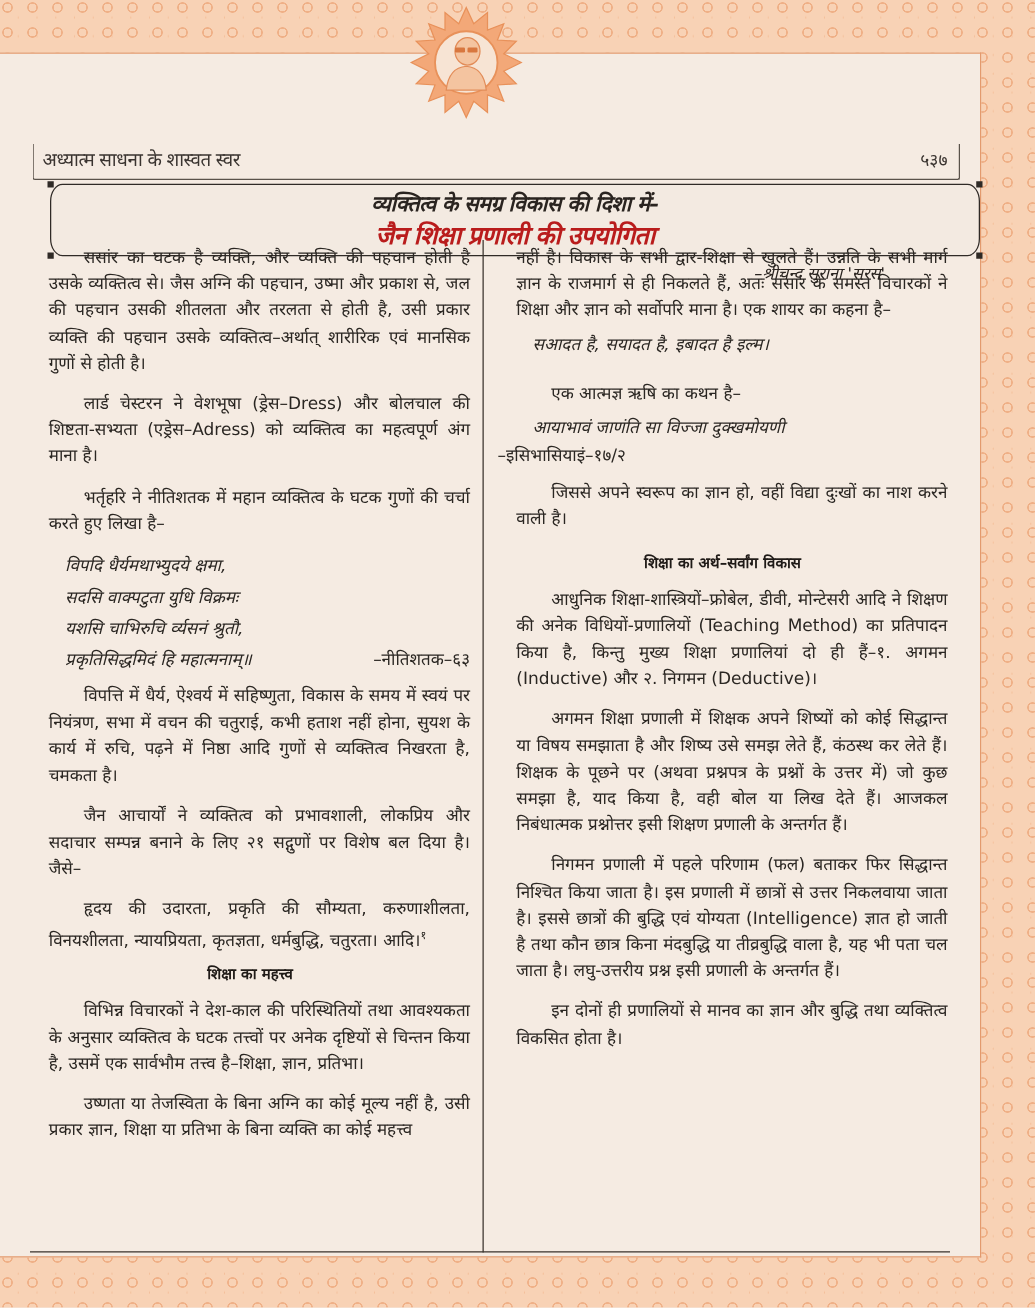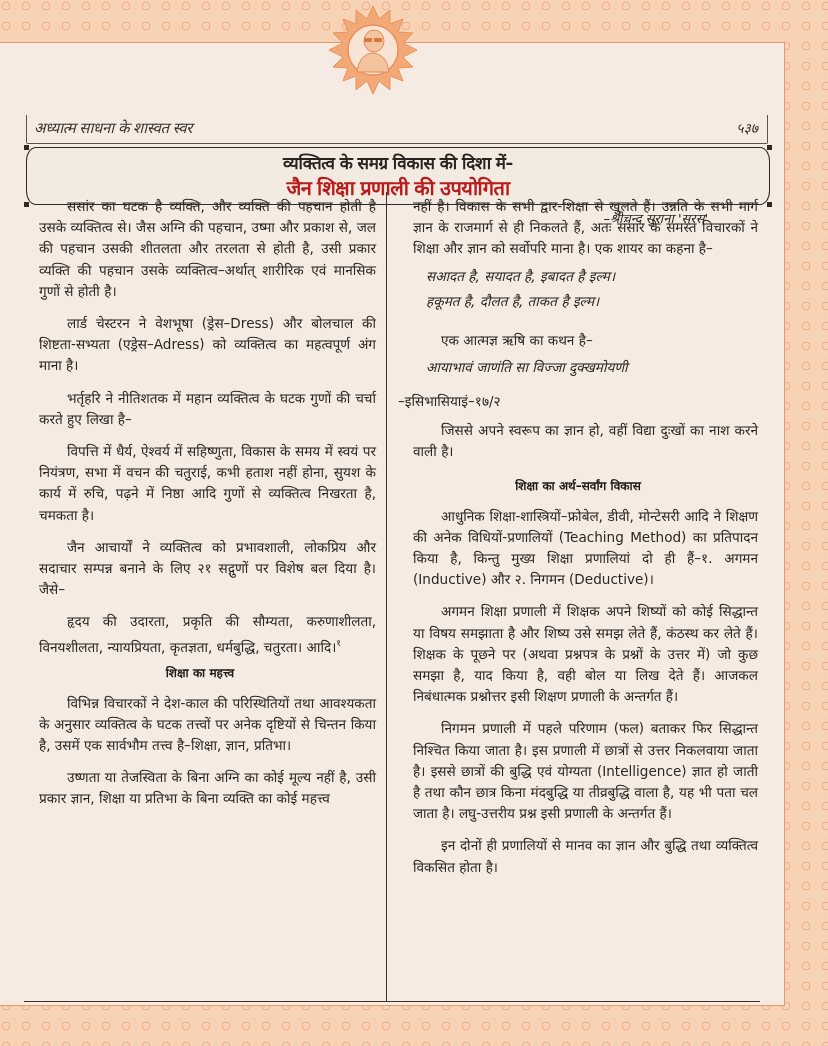--- a/index.html
+++ b/index.html
@@ -29,33 +29,34 @@
     border-right: 1.5px solid #e39a6d;
     border-bottom: 1.5px solid #e39a6d;
     border-top: 1.5px solid #e39a6d;
   }
   .emblem {
     position: absolute; left: 323px; top: 4px; width: 100px; height: 92px; z-index: 5;
   }
   .running-head {
     position: absolute; left: 26px; top: 72px; width: 740px; height: 28px;
     border-left: 1.5px solid #5a524a; border-right: 1.5px solid #5a524a; border-bottom: 1.5px solid #5a524a;
-    border-bottom-left-radius: 2px; border-bottom-right-radius: 2px; font-style: italic;
+    border-bottom-left-radius: 2px; border-bottom-right-radius: 2px;
   }
   .running-head .book-title {
     position: absolute; left: 7px; top: 2px; font-size: 15px; color: #3a3430;
     font-family: "DejaVu Sans Condensed", "DejaVu Sans", sans-serif; letter-spacing: -0.3px;
   }
   .running-head .page-number {
     position: absolute; right: 9px; top: 3px; font-size: 14px; color: #3a3430;
   }
   .title-box {
-    position: absolute; left: 26px; top: 104px; width: 742px; height: 56px;
+    position: absolute; left: 40px; top: 104px; width: 742px; height: 56px;
     border: 1.5px solid #2f2a26; border-radius: 10px / 14px; background: #f3eae1;
     text-align: center;
+    font-style: italic;
   }
   .title-box .corner { position: absolute; width: 5px; height: 5px; background: #2f2a26; }
   .title-box .c-tl { left: -3px; top: -3px; } .title-box .c-tr { right: -3px; top: -3px; }
   .title-box .c-bl { left: -3px; bottom: -3px; } .title-box .c-br { right: -3px; bottom: -3px; }
   .title-box .subtitle {
     display: block; font-size: 17px; font-weight: bold; margin-top: 3px; color: #2a2420;
     font-family: "DejaVu Sans Condensed", "DejaVu Sans", sans-serif; letter-spacing: -0.3px;
   }
   .title-box .main-title {
     display: block; font-size: 20px; font-weight: bold; margin-top: 0px; color: #b91c1c;
@@ -121,36 +122,41 @@
     <path d="M-16,22 Q-14,4 0,3 Q14,4 16,22 Z" fill="#f4c4a0" stroke="#e28c58" stroke-width="1"></path>
   </g>
 </svg>
 
 <div class="col-divider"></div>
 
 <div class="col col-left">
   <p>ससांर का घटक है व्यक्ति, और व्यक्ति की पहचान होती है उसके व्यक्तित्व से। जैस अग्नि की पहचान, उष्मा और प्रकाश से, जल की पहचान उसकी शीतलता और तरलता से होती है, उसी प्रकार व्यक्ति की पहचान उसके व्यक्तित्व–अर्थात् शारीरिक एवं मानसिक गुणों से होती है।</p>
   <p>लार्ड चेस्टरन ने वेशभूषा (ड्रेस–Dress) और बोलचाल की शिष्टता-सभ्यता (एड्रेस–Adress) को व्यक्तित्व का महत्वपूर्ण अंग माना है।</p>
   <p>भर्तृहरि ने नीतिशतक में महान व्यक्तित्व के घटक गुणों की चर्चा करते हुए लिखा है–</p>
+  <div class="verse verse-block">
+    <span class="verse-line">विपदि धैर्यमथाभ्युदये क्षमा,</span>
+    <span class="verse-line">सदसि वाक्पटुता युधि विक्रमः</span>
+    <span class="verse-line">यशसि चाभिरुचि र्व्यसनं श्रुतौ,</span>
+    <span class="verse-line with-ref"><span>प्रकृतिसिद्धमिदं हि महात्मनाम्॥</span><span class="ref">–नीतिशतक–६३</span></span>
+  </div>
   <p>विपत्ति में धैर्य, ऐश्वर्य में सहिष्णुता, विकास के समय में स्वयं पर नियंत्रण, सभा में वचन की चतुराई, कभी हताश नहीं होना, सुयश के कार्य में रुचि, पढ़ने में निष्ठा आदि गुणों से व्यक्तित्व निखरता है, चमकता है।</p>
   <p>जैन आचार्यों ने व्यक्तित्व को प्रभावशाली, लोकप्रिय और सदाचार सम्पन्न बनाने के लिए २१ सद्गुणों पर विशेष बल दिया है। जैसे–</p>
   <p style="margin-bottom:6px"><span>हृदय की उदारता, प्रकृति की सौम्यता, करुणाशीलता, विनयशीलता, न्यायप्रियता, कृतज्ञता, धर्मबुद्धि, चतुरता। आदि।</span><span class="footnote-mark">१</span></p>
   <div class="section-heading">शिक्षा का महत्त्व</div>
   <p>विभिन्न विचारकों ने देश-काल की परिस्थितियों तथा आवश्यकता के अनुसार व्यक्तित्व के घटक तत्त्वों पर अनेक दृष्टियों से चिन्तन किया है, उसमें एक सार्वभौम तत्त्व है–शिक्षा, ज्ञान, प्रतिभा।</p>
   <p style="margin-bottom:0">उष्णता या तेजस्विता के बिना अग्नि का कोई मूल्य नहीं है, उसी प्रकार ज्ञान, शिक्षा या प्रतिभा के बिना व्यक्ति का कोई महत्त्व</p>
 </div>
 
 <div class="col col-right">
   <p class="cont" style="margin-bottom:4px">नहीं है। विकास के सभी द्वार-शिक्षा से खुलते हैं। उन्नति के सभी मार्ग ज्ञान के राजमार्ग से ही निकलते हैं, अतः संसार के समस्त विचारकों ने शिक्षा और ज्ञान को सर्वोपरि माना है। एक शायर का कहना है–</p>
   <div class="verse" style="margin-bottom:16px">
     <span class="verse-line">सआदत है, सयादत है, इबादत है इल्म।</span>
-    <span class="verse-line">हकूमत है, दौलत है, ताकत है इल्म।</span>
   </div>
   <p style="margin-bottom:4px">एक आत्मज्ञ ऋषि का कथन है–</p>
-  <div class="verse" style="margin-bottom:11px">
+  <div class="verse" style="margin-bottom:0">
     <span class="verse-line">आयाभावं जाणंति सा विज्जा दुक्खमोयणी</span>
   </div>
   <span class="ref-right">–इसिभासियाइं–१७/२</span>
   <p style="margin-bottom:14px">जिससे अपने स्वरूप का ज्ञान हो, वहीं विद्या दुःखों का नाश करने वाली है।</p>
   <div class="section-heading">शिक्षा का अर्थ–सर्वांग विकास</div>
   <p>आधुनिक शिक्षा-शास्त्रियों–फ्रोबेल, डीवी, मोन्टेसरी आदि ने शिक्षण की अनेक विधियों-प्रणालियों (Teaching Method) का प्रतिपादन किया है, किन्तु मुख्य शिक्षा प्रणालियां दो ही हैं–१. अगमन (Inductive) और २. निगमन (Deductive)।</p>
   <p>अगमन शिक्षा प्रणाली में शिक्षक अपने शिष्यों को कोई सिद्धान्त या विषय समझाता है और शिष्य उसे समझ लेते हैं, कंठस्थ कर लेते हैं। शिक्षक के पूछने पर (अथवा प्रश्नपत्र के प्रश्नों के उत्तर में) जो कुछ समझा है, याद किया है, वही बोल या लिख देते हैं। आजकल निबंधात्मक प्रश्नोत्तर इसी शिक्षण प्रणाली के अन्तर्गत हैं।</p>
   <p>निगमन प्रणाली में पहले परिणाम (फल) बताकर फिर सिद्धान्त निश्चित किया जाता है। इस प्रणाली में छात्रों से उत्तर निकलवाया जाता है। इससे छात्रों की बुद्धि एवं योग्यता (Intelligence) ज्ञात हो जाती है तथा कौन छात्र किना मंदबुद्धि या तीव्रबुद्धि वाला है, यह भी पता चल जाता है। लघु-उत्तरीय प्रश्न इसी प्रणाली के अन्तर्गत हैं।</p>
   <p style="margin-bottom:0">इन दोनों ही प्रणालियों से मानव का ज्ञान और बुद्धि तथा व्यक्तित्व विकसित होता है।</p>
 </div>

